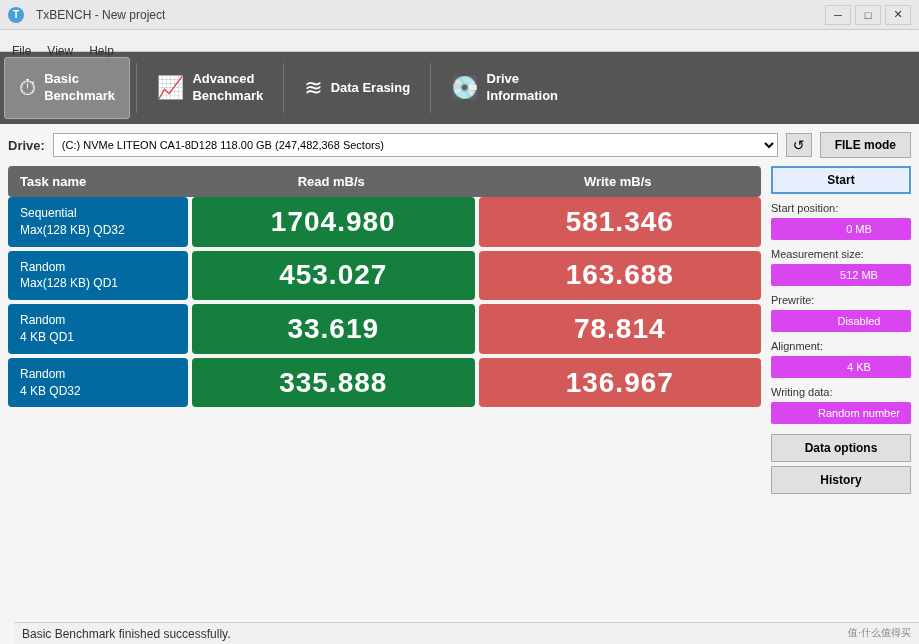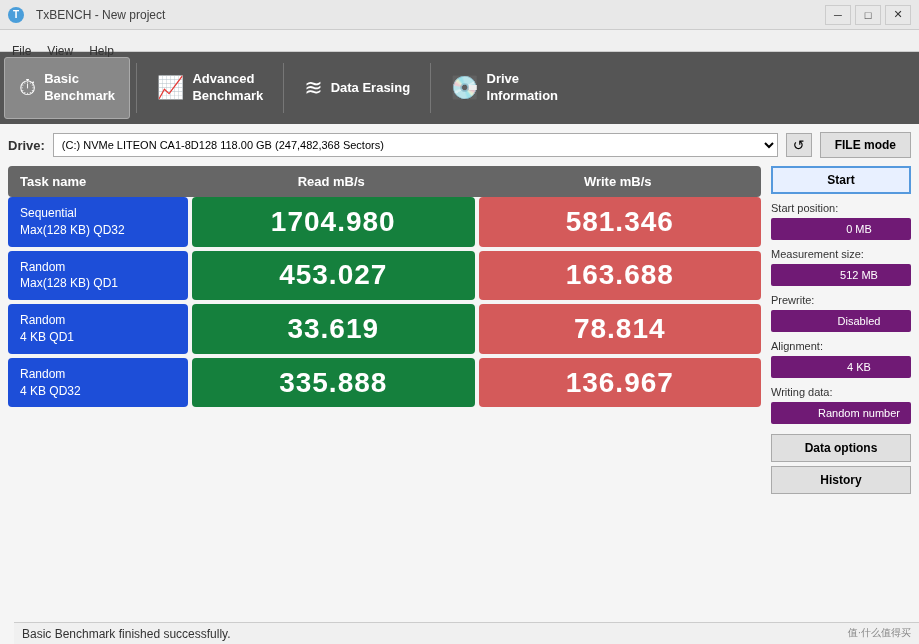--- a/index.html
+++ b/index.html
@@ -193,21 +193,21 @@
     }
     .bench-header-cell:first-child { text-align: left; }
 
     .bench-row {
       display: grid;
       grid-template-columns: 180px 1fr 1fr;
       gap: 4px;
       margin-bottom: 4px;
     }
     .bench-task-name {
-      background: #1d4ed8;
+      background: #0369a1;
       border-radius: 4px;
       display: flex;
       align-items: center;
       padding: 8px 12px;
       color: white;
       font-size: 12px;
       font-weight: 500;
       line-height: 1.4;
     }
     .bench-read {
@@ -259,21 +259,21 @@
       background: #e8f0ff;
     }
     .right-label {
       font-size: 11px;
       color: #333;
       margin-top: 4px;
     }
     .right-value {
       width: 100%;
       height: 22px;
-      background: #701a75;
+      background: #d946ef;
       color: white;
       font-size: 11px;
       display: flex;
       align-items: center;
       justify-content: center;
       border-radius: 2px;
       padding-left: 36px;
     }
 
     

